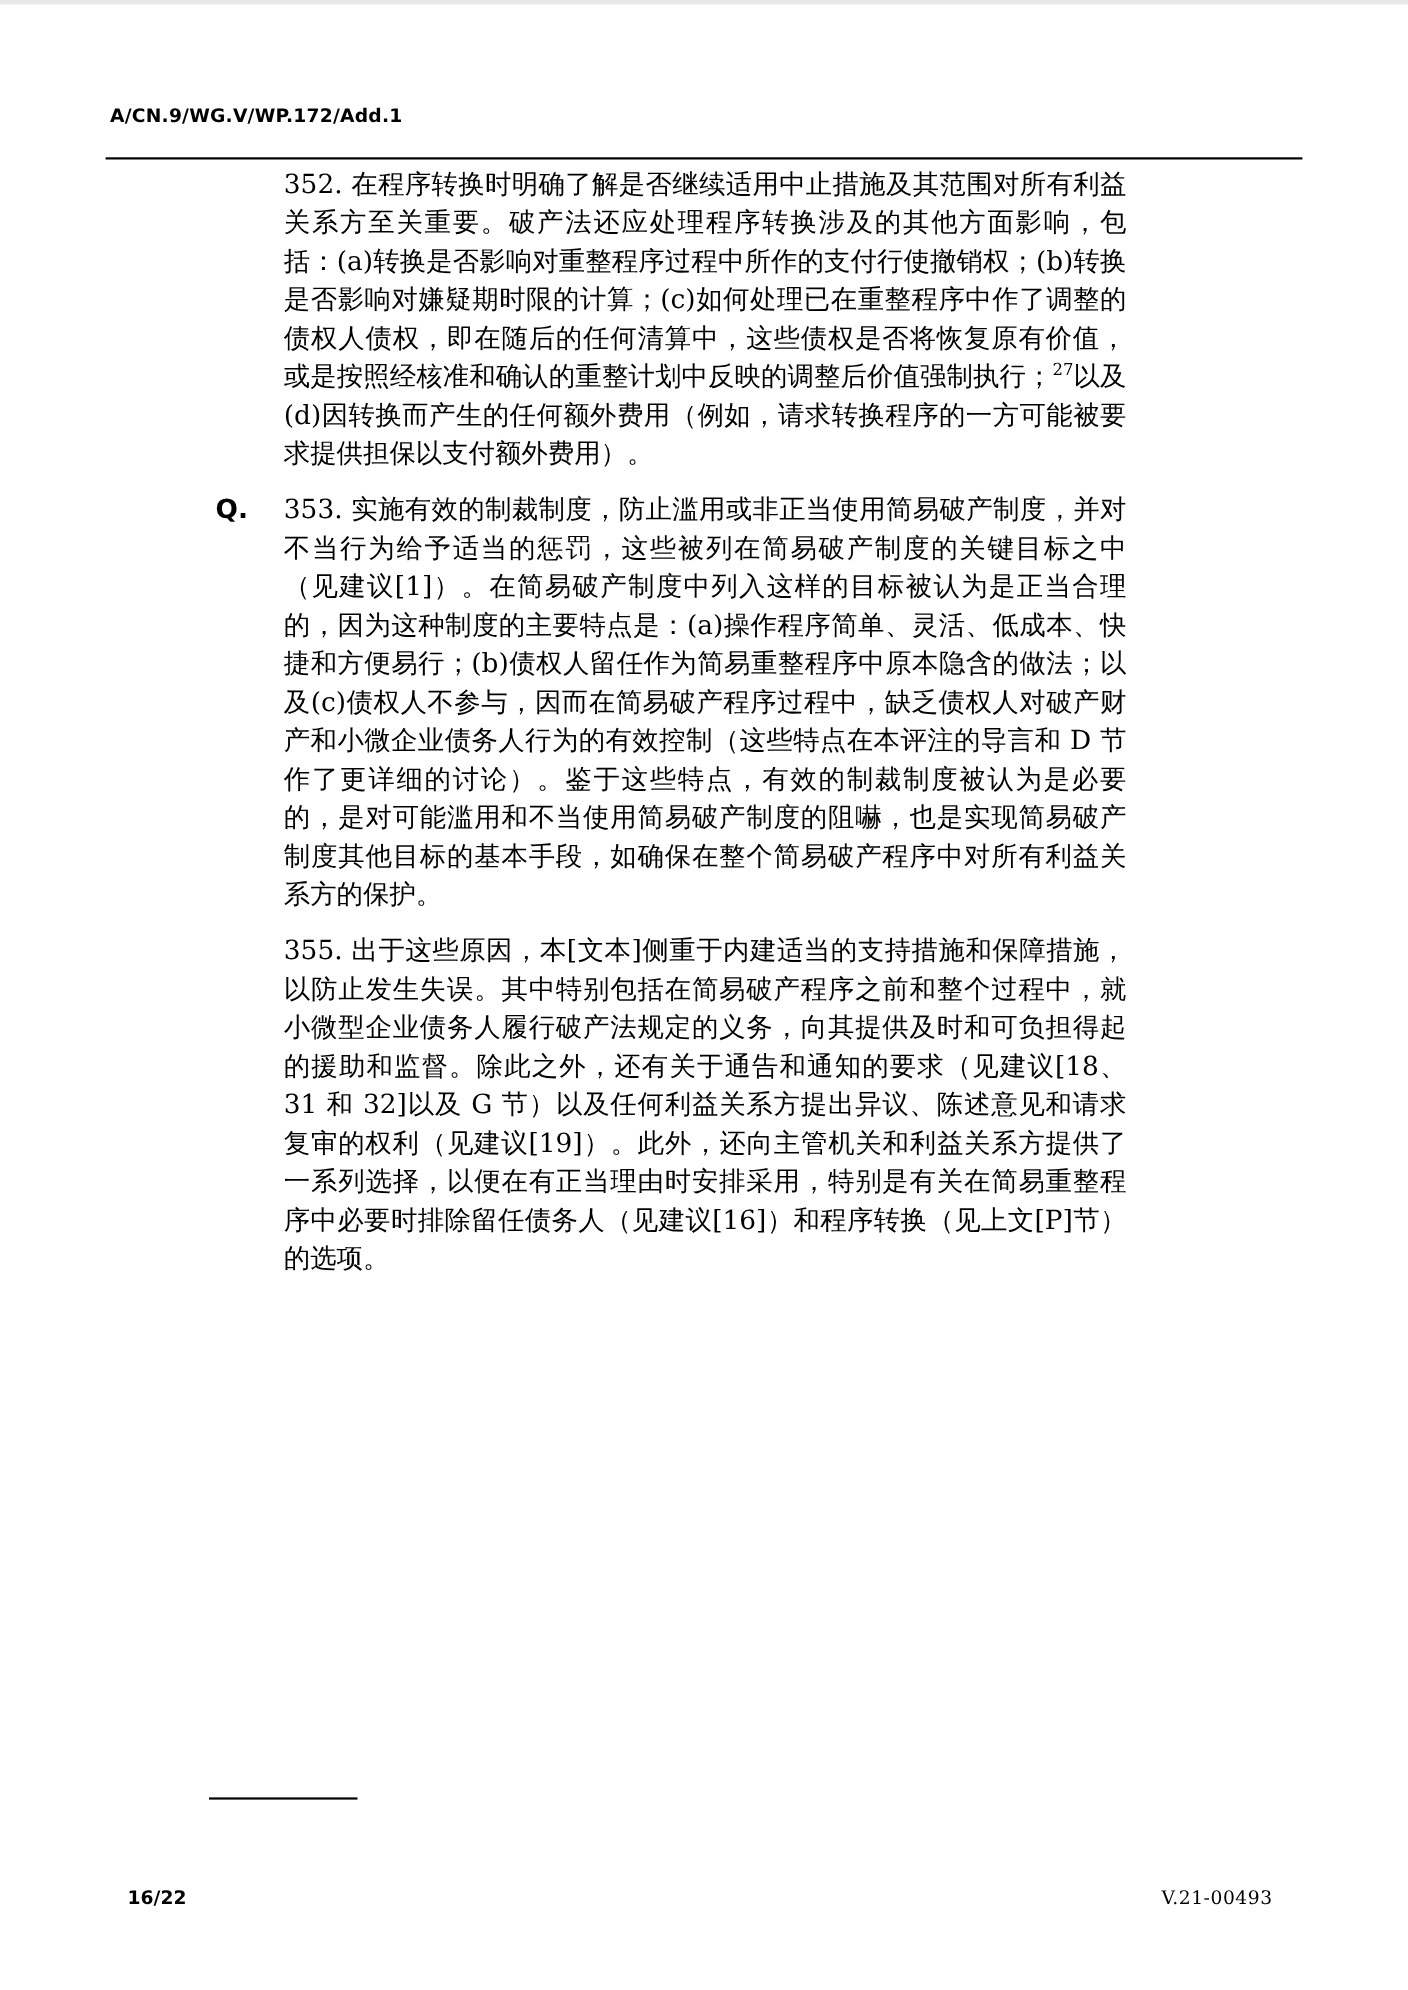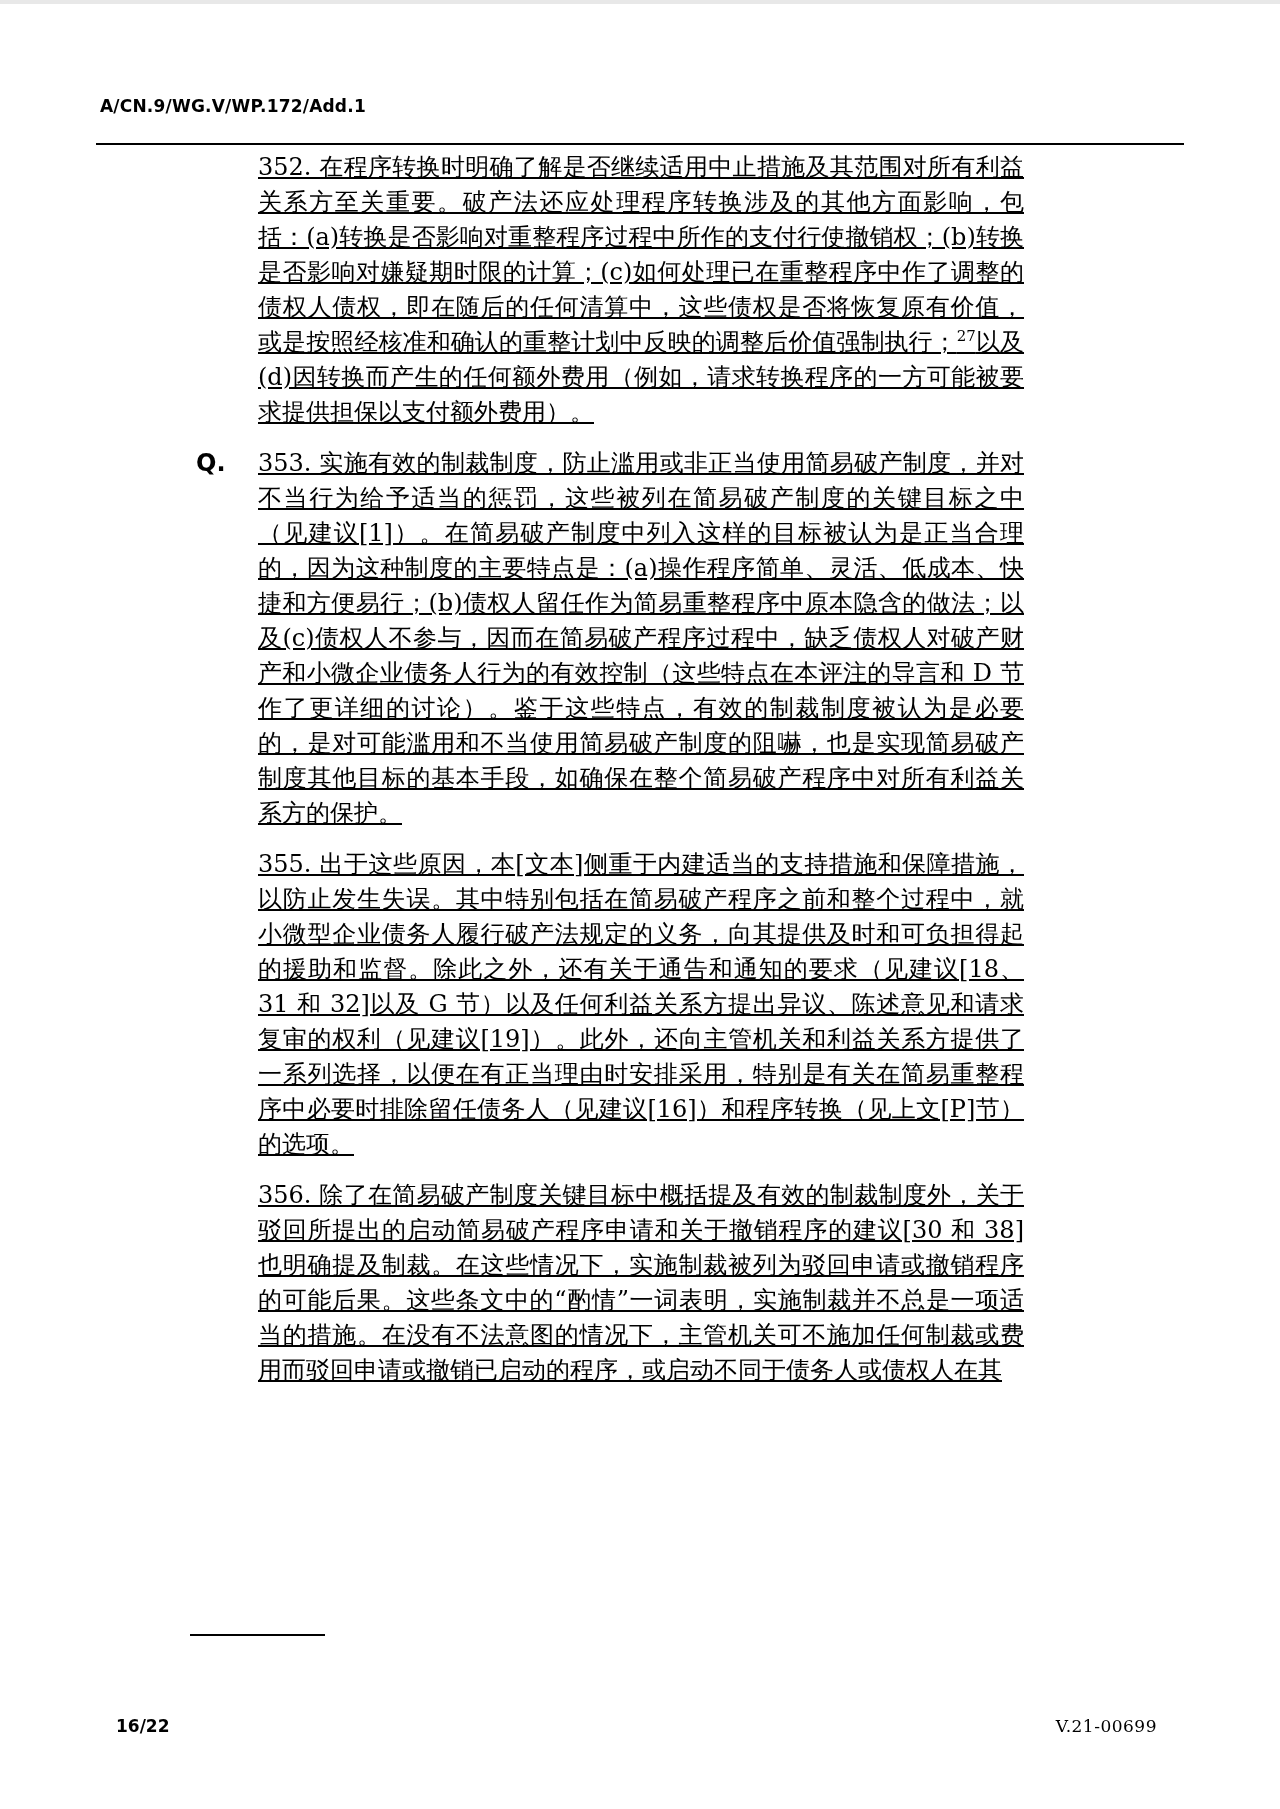--- a/index.html
+++ b/index.html
@@ -31,21 +31,20 @@
   }
   .body-text {
     position: absolute;
     left: 258px;
     top: 140px;
     width: 766px;
     font-size: 24px;
     line-height: 35px;
     text-align: justify;
     text-align-last: left;
-    text-decoration: underline;
   }
   .body-text p {
     margin: 0 0 16px 0;
   }
   .body-text p:first-child { margin-top: 6px; }
   sup.fn-ref {
     font-size: 15px;
     line-height: 0;
     vertical-align: super;
   }
@@ -126,26 +125,25 @@
 
     <h2 class="section-heading">
       <span class="q-label">Q.</span>
     </h2>
 
     <p>353. 实施有效的制裁制度，防止滥用或非正当使用简易破产制度，并对不当行为给予适当的惩罚，这些被列在简易破产制度的关键目标之中（见建议[1]）。在简易破产制度中列入这样的目标被认为是正当合理的，因为这种制度的主要特点是：(a)操作程序简单、灵活、低成本、快捷和方便易行；(b)债权人留任作为简易重整程序中原本隐含的做法；以及(c)债权人不参与，因而在简易破产程序过程中，缺乏债权人对破产财产和小微企业债务人行为的有效控制（这些特点在本评注的导言和 D 节作了更详细的讨论）。鉴于这些特点，有效的制裁制度被认为是必要的，是对可能滥用和不当使用简易破产制度的阻嚇，也是实现简易破产制度其他目标的基本手段，如确保在整个简易破产程序中对所有利益关系方的保护。</p>
 
 
     <p>355. 出于这些原因，本[文本]侧重于内建适当的支持措施和保障措施，以防止发生失误。其中特别包括在简易破产程序之前和整个过程中，就小微型企业债务人履行破产法规定的义务，向其提供及时和可负担得起的援助和监督。除此之外，还有关于通告和通知的要求（见建议[18、31 和 32]以及 G 节）以及任何利益关系方提出异议、陈述意见和请求复审的权利（见建议[19]）。此外，还向主管机关和利益关系方提供了一系列选择，以便在有正当理由时安排采用，特别是有关在简易重整程序中必要时排除留任债务人（见建议[16]）和程序转换（见上文[P]节）的选项。</p>
 
-    <p>356. 除了在简易破产制度关键目标中概括提及有效的制裁制度外，关于驳回所提出的启动简易破产程序申请和关于撤销程序的建议[30 和 38]也明确提及制裁。在这些情况下，实施制裁被列为驳回申请或撤销程序的可能后果。这些条文中的“酌情”一词表明，实施制裁并不总是一项适当的措施。在没有不法意图的情况下，主管机关可不施加任何制裁或费用而驳回申请或撤销已启动的程序，或启动不同于债务人或债权人在其</p>
 
   </main>
 
   <div class="footnote-area">
     <div class="footnote-rule"></div>
   </div>
 
   <div class="page-footer">
     <span class="page-num">16/22</span>
-    <span class="doc-num">V.21-00699</span>
+    <span class="doc-num">V.21-00493</span>
   </div>
 
 </div>
 
 </body></html>

